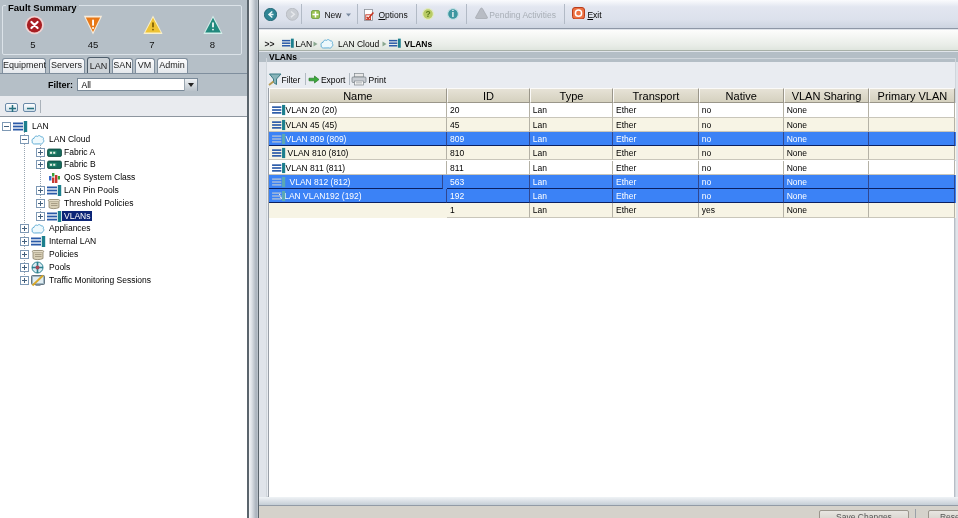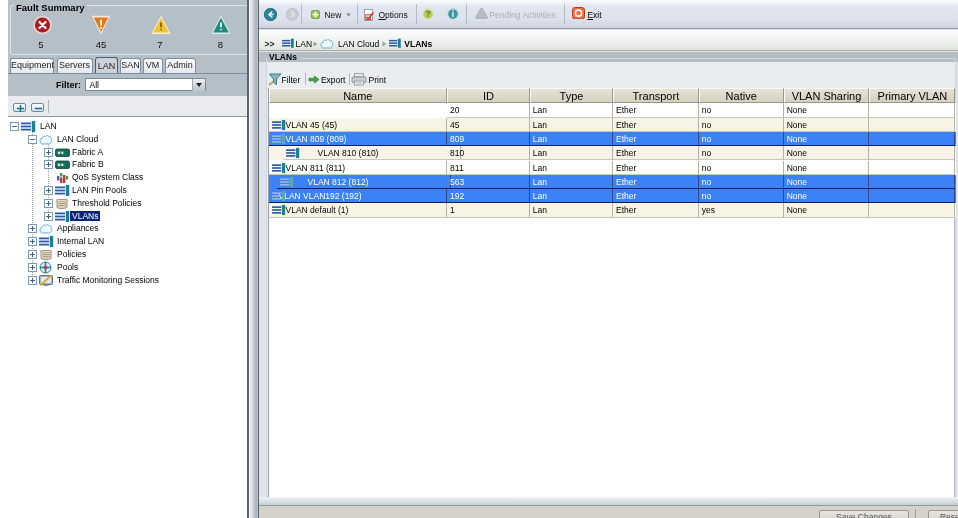--- a/index.html
+++ b/index.html
@@ -1,20 +1,20 @@
 <!DOCTYPE html>
 <html><head>
 <meta charset="utf-8">
 <style>
 * { margin:0; padding:0; box-sizing:border-box; }
 html,body { width:958px; height:518px; overflow:hidden; }
 body { font-family:"Liberation Sans", sans-serif; font-size:8.5px; color:#000; background:#fff; position:relative; }
 .abs { position:absolute; }
 
-#left { position:absolute; left:0; top:0; width:247px; height:480px; background:#f0abfc;margin-left:8px; }
+#left { position:absolute; left:0; top:0; width:247px; height:480px; background:#f0abfc; }
 #left-top { position:absolute; left:0; top:0; width:247px; height:73px; background:#b5bfc7; }
 #faultbox { position:absolute; left:2px; top:5px; width:240px; height:50px; border:1px solid #dce3e9; border-radius:2px; }
 #faultlbl { position:absolute; left:3px; top:-4px; font-weight:bold; font-size:9.5px; background:#b5bfc7; padding:0 2px; }
 .fnum { position:absolute; top:39px; width:30px; text-align:center; font-size:9.5px; color:#111; }
 
 .tab { position:absolute; top:58px; height:14.5px; background:linear-gradient(#fdfdfe,#e4e8ec); border:1px solid #7f8e9d; border-bottom:none; border-radius:3px 3px 0 0; text-align:center; font-size:9px; line-height:13.5px; color:#222; }
 .tab.sel { top:56.5px; height:16px; background:#ccd2d7; border:1px solid #4f5e6c; border-bottom:none; line-height:16px; }
 #tabline { position:absolute; left:0; top:72.5px; width:247px; height:1px; background:#7f8e9d; }
 #filterrow { position:absolute; left:0; top:73.5px; width:247px; height:22px; background:#b5bfc7; }
 #filterlbl { position:absolute; left:48px; top:6px; font-weight:bold; font-size:9px; }
@@ -363,20 +363,23 @@
       <div id="thead">
         <div class="th" style="left:0;width:178.6px">Name</div>
         <div class="th" style="left:178.6px;width:82.7px">ID</div>
         <div class="th" style="left:261.3px;width:83.3px">Type</div>
         <div class="th" style="left:344.6px;width:85.6px">Transport</div>
         <div class="th" style="left:430.2px;width:85px">Native</div>
         <div class="th" style="left:515.2px;width:85.6px">VLAN Sharing</div>
         <div class="th" style="left:600.8px;width:86.2px">Primary VLAN Name</div>
       </div>
       <div class="row white" style="top:15.3px">
+          <div class="cell" style="left:0;width:178.6px;padding-left:17px"><svg class="vicon" width="14" height="12" viewBox="0 0 15 13">
+              <use href="#lanic"></use>
+            </svg>VLAN 20 (20)</div>
           <div class="cell" style="left:178.6px;width:82.7px">20</div>
           <div class="cell" style="left:261.3px;width:83.3px">Lan</div>
           <div class="cell" style="left:344.6px;width:85.6px">Ether</div>
           <div class="cell" style="left:430.2px;width:85px">no</div>
           <div class="cell" style="left:515.2px;width:85.6px">None</div>
           <div class="cell" style="left:600.8px;width:86.2px"></div>
         </div>
       <div class="row cream" style="top:29.6px">
           <div class="cell" style="left:0;width:178.6px;padding-left:17px"><svg class="vicon" width="14" height="12" viewBox="0 0 15 13">
               <use href="#lanic"></use>
@@ -393,21 +396,21 @@
               <use href="#lanicw"></use>
             </svg>VLAN 809 (809)</div>
           <div class="cell" style="left:178.6px;width:82.7px">809</div>
           <div class="cell" style="left:261.3px;width:83.3px">Lan</div>
           <div class="cell" style="left:344.6px;width:85.6px">Ether</div>
           <div class="cell" style="left:430.2px;width:85px">no</div>
           <div class="cell" style="left:515.2px;width:85.6px">None</div>
           <div class="cell" style="left:600.8px;width:86.2px"></div>
         </div>
       <div class="row cream" style="top:58.2px">
-          <div class="cell" style="left:14px;width:178.6px;padding-left:35px"><svg class="vicon" width="14" height="12" viewBox="0 0 15 13">
+          <div class="cell" style="left:0;width:178.6px;padding-left:19px"><svg class="vicon" width="14" height="12" viewBox="0 0 15 13">
               <use href="#lanic"></use>
             </svg>VLAN 810 (810)</div>
           <div class="cell" style="left:178.6px;width:82.7px">810</div>
           <div class="cell" style="left:261.3px;width:83.3px">Lan</div>
           <div class="cell" style="left:344.6px;width:85.6px">Ether</div>
           <div class="cell" style="left:430.2px;width:85px">no</div>
           <div class="cell" style="left:515.2px;width:85.6px">None</div>
           <div class="cell" style="left:600.8px;width:86.2px"></div>
         </div>
       <div class="row white" style="top:72.5px">
@@ -415,21 +418,21 @@
               <use href="#lanic"></use>
             </svg>VLAN 811 (811)</div>
           <div class="cell" style="left:178.6px;width:82.7px">811</div>
           <div class="cell" style="left:261.3px;width:83.3px">Lan</div>
           <div class="cell" style="left:344.6px;width:85.6px">Ether</div>
           <div class="cell" style="left:430.2px;width:85px">no</div>
           <div class="cell" style="left:515.2px;width:85.6px">None</div>
           <div class="cell" style="left:600.8px;width:86.2px"></div>
         </div>
       <div class="row nav" style="top:86.8px">
-          <div class="cell" style="left:8px;width:174px;padding-left:31px"><svg class="vicon" width="14" height="12" viewBox="0 0 15 13">
+          <div class="cell" style="left:0;width:174px;padding-left:21px"><svg class="vicon" width="14" height="12" viewBox="0 0 15 13">
               <use href="#lanicw"></use>
             </svg>VLAN 812 (812)</div>
           <div class="cell" style="left:178.6px;width:82.7px">563</div>
           <div class="cell" style="left:261.3px;width:83.3px">Lan</div>
           <div class="cell" style="left:344.6px;width:85.6px">Ether</div>
           <div class="cell" style="left:430.2px;width:85px">no</div>
           <div class="cell" style="left:515.2px;width:85.6px">None</div>
           <div class="cell" style="left:600.8px;width:86.2px"></div>
         </div>
       <div class="row nav" style="top:101.1px">
@@ -437,23 +440,20 @@
               <use href="#lanicw"></use>
             </svg>VLAN VLAN192 (192)</div>
           <div class="cell" style="left:178.6px;width:82.7px">192</div>
           <div class="cell" style="left:261.3px;width:83.3px">Lan</div>
           <div class="cell" style="left:344.6px;width:85.6px">Ether</div>
           <div class="cell" style="left:430.2px;width:85px">no</div>
           <div class="cell" style="left:515.2px;width:85.6px">None</div>
           <div class="cell" style="left:600.8px;width:86.2px"></div>
         </div>
       <div class="row cream" style="top:115.4px">
-          <div class="cell" style="left:0;width:178.6px;padding-left:17px"><svg class="vicon" width="14" height="12" viewBox="0 0 15 13">
-              <use href="#lanic"></use>
-            </svg>VLAN default (1)</div>
           <div class="cell" style="left:178.6px;width:82.7px">1</div>
           <div class="cell" style="left:261.3px;width:83.3px">Lan</div>
           <div class="cell" style="left:344.6px;width:85.6px">Ether</div>
           <div class="cell" style="left:430.2px;width:85px">yes</div>
           <div class="cell" style="left:515.2px;width:85.6px">None</div>
           <div class="cell" style="left:600.8px;width:86.2px"></div>
         </div>
     </div>
   </div>
   <div id="bedge"></div>

